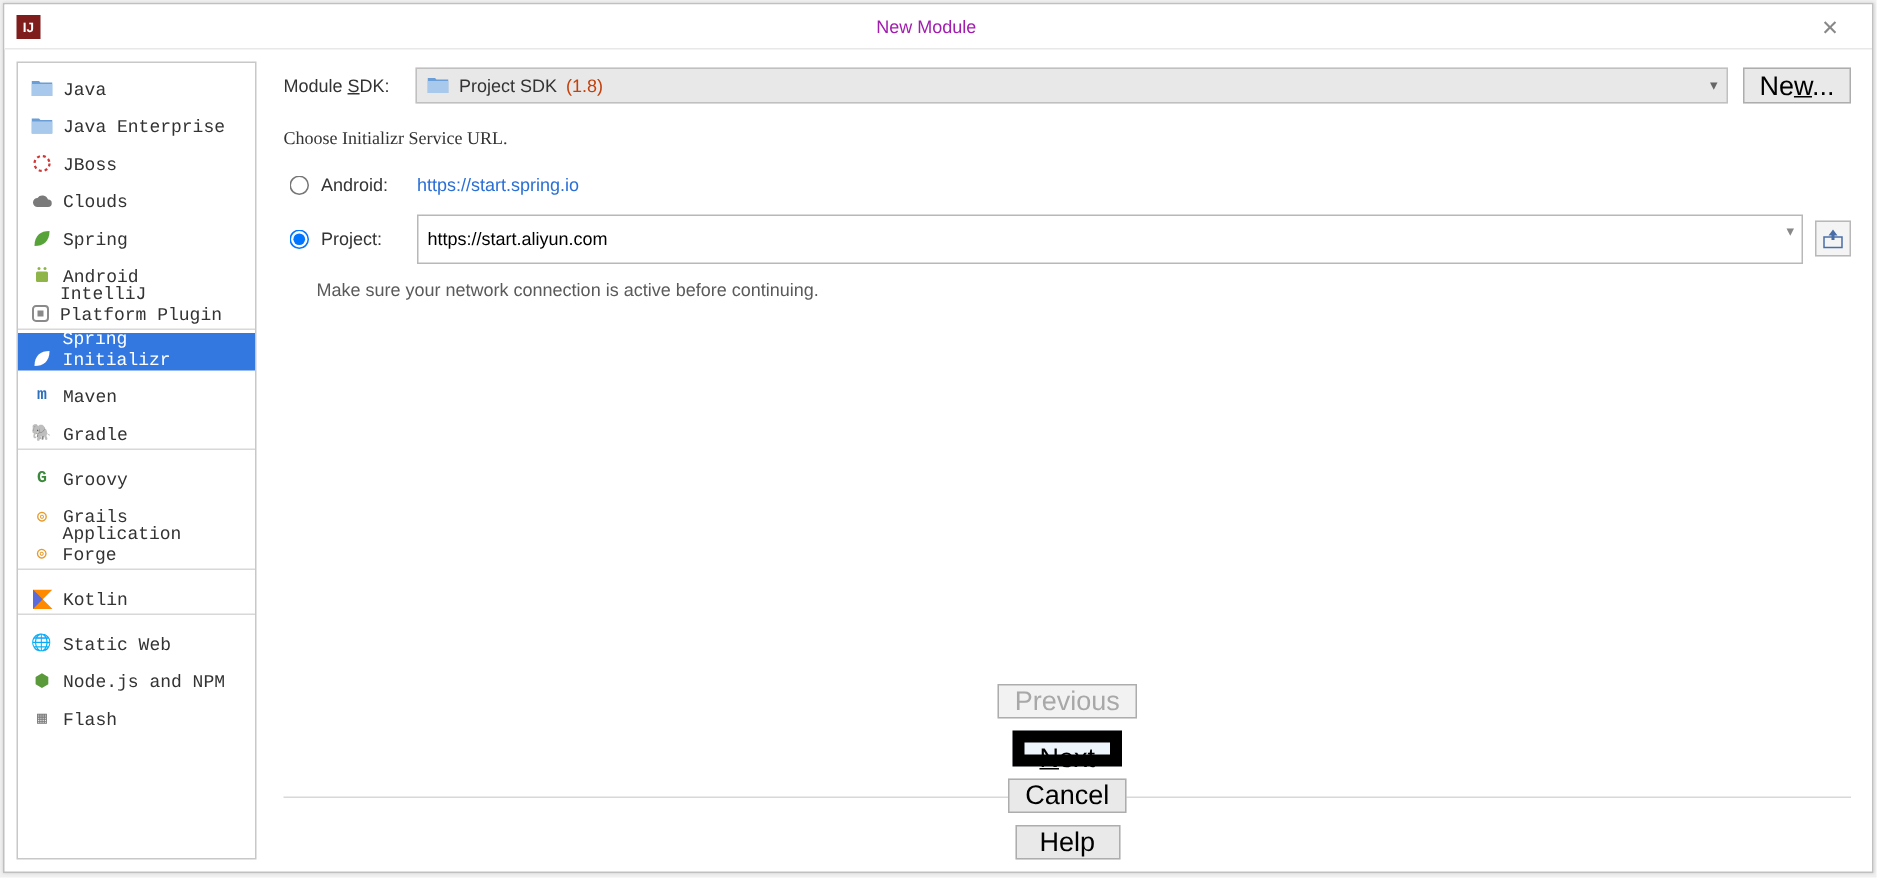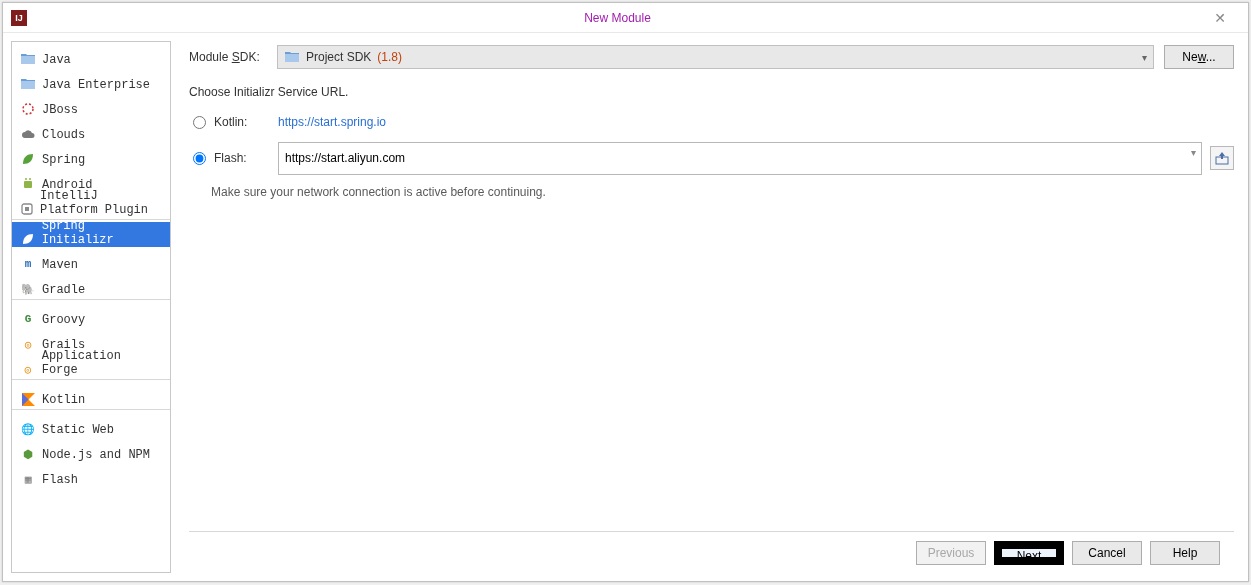--- a/index.html
+++ b/index.html
@@ -101,45 +101,46 @@
     .sdk-combo .folder-icon { color: #6b9ed6; }
     .sdk-combo .sdk-ver { color: #c2410c; }
     .sdk-combo .chev {
       position: absolute; right: 6px; color: #666; font-size: 10px;
     }
     .btn {
       height: 24px;
       min-width: 70px;
       background: #e9e9e9;
       border: 1px solid #adadad;
-      font-size: 12px;
+      font-size: 18px;
       cursor: pointer;
       padding: 0 10px;
     }
     .btn:disabled { color: #a8a8a8; background: #f2f2f2; }
     .btn.primary { border: 8px solid #000000; background: #eef4fc; }
-    .heading { margin-top: 6px; }
+    .heading { margin-top: 6px; font-family: Liberation Serif, serif; }
     .radio-row { display: flex; align-items: center; gap: 8px; margin-left: 4px; height: 26px;}
     .radio-row .rlabel { min-width: 56px; }
     .link { color: #2a6fd6; text-decoration: none; }
     .icon-btn {
       width: 24px; height: 24px; border: 1px solid #b8b8b8;
       background: #f4f4f4; display:flex;align-items:center;justify-content:center;
       color:#4a6da8; cursor:pointer;
     }
     .note { margin-left: 22px; color: #5a5a5a; margin-top: 4px;}
     .footer {
       height: 42px;
       border-top: 1px solid #d8d8d8;
       display: flex;
       align-items: center;
       justify-content: flex-end;
       gap: 8px;
       padding: 0 14px;
       margin-top: auto;
+      flex-direction: column;
     }
     .underline { text-decoration: underline; }
     input[type=radio]{ width:13px; height:13px; }
     .url-field {
       flex:1; height:33px; border:1px solid #b8b8b8; padding:0 9px 0 6px;
       font-family: Liberation Sans, sans-serif; font-size:12px;
     }
     .combo-wrap{position:relative; flex:1; display:flex;}
     .combo-wrap .chev3{position:absolute; right:6px; top:5px; color:#888; font-size:10px; pointer-events:none;}
   </style>
@@ -285,27 +286,27 @@
           <span class="sdk-ver">(1.8)</span>
           <span class="chev">▾</span>
         </div>
         <button class="btn">Ne<span class="underline">w</span>...</button>
       </div>
 
       <div class="heading">Choose Initializr Service URL.</div>
 
       <div class="radio-row">
         <input type="radio" name="svc" style="">
-        <span class="rlabel">Kotlin:</span>
+        <span class="rlabel">Android:</span>
         <a href="#" class="link">https://start.spring.io</a>
       </div>
 
       <div class="radio-row">
         <input type="radio" name="svc" checked="" style="">
-        <span class="rlabel">Flash:</span>
+        <span class="rlabel">Project:</span>
         <div class="combo-wrap">
           <input class="url-field" type="text" value="https://start.aliyun.com" style="">
           <span class="chev3">▾</span>
         </div>
         <div class="icon-btn">
           <svg width="14" height="14" viewBox="0 0 14 14">
               <rect x="1" y="6" width="12" height="7" fill="none" stroke="#4a6da8"></rect>
               <path d="M7 1 L10 5 H8 V8 H6 V5 H4 Z" fill="#4a6da8"></path>
             </svg>
         </div>

